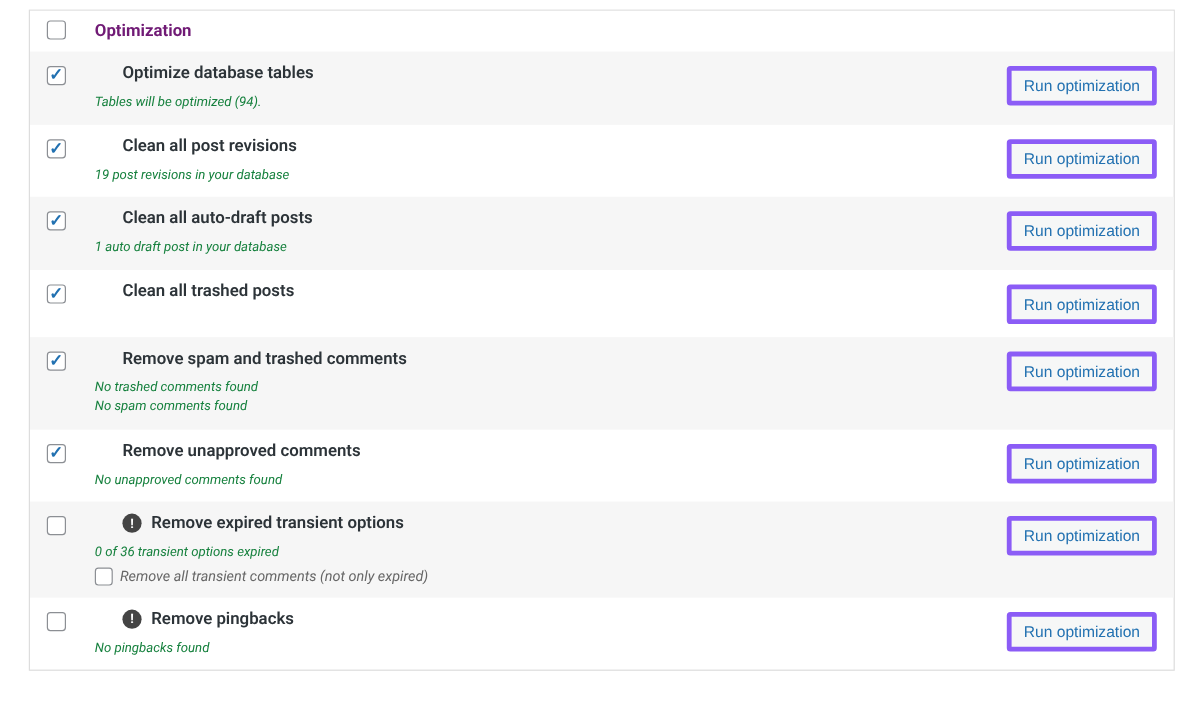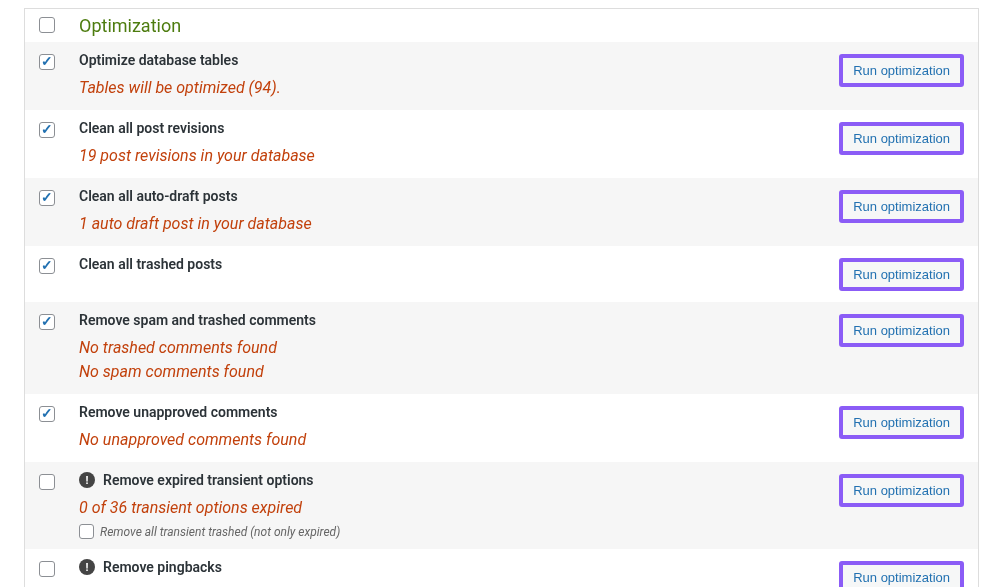--- a/index.html
+++ b/index.html
@@ -36,23 +36,23 @@
       flex: 1;
       padding-right: 16px;
     }
     .col-action {
       width: 140px;
       flex-shrink: 0;
       text-align: right;
       padding-top: 2px;
     }
     .header-label {
-      font-size: 18px;
-      color: #4d7c0f;
-      font-weight: 400;
+      font-size: 14px;
+      color: #701a75;
+      font-weight: 700;
     }
     input[type="checkbox"].main-check {
       width: 16px;
       height: 16px;
       border: 1px solid #8c8f94;
       border-radius: 3px;
       appearance: none;
       background: #fff;
       cursor: pointer;
       position: relative;
@@ -76,24 +76,25 @@
       cursor: pointer;
       vertical-align: middle;
     }
     .row-title {
       font-weight: 600;
       font-size: 14px;
       color: #2c3338;
       margin-bottom: 8px;
       display: flex;
       gap: 8px;
+      margin-left: 23px;
     }
     .row-detail {
-      color: #c2410c;
-      font-size: 16px;
+      color: #15803d;
+      font-size: 11px;
       font-style: italic;
       line-height: 1.5;
     }
     .sub-option {
       color: #666;
       font-size: 12px;
       font-style: italic;
       margin-top: 4px;
       display: flex;
       align-items: center;
@@ -234,21 +235,21 @@
       <input type="checkbox" class="main-check" style="">
     </div>
     <div class="col-content">
       <div class="row-title">
         <span class="warn-icon">!</span>
         <span>Remove expired transient options</span>
       </div>
       <div class="row-detail">0 of 36 transient options expired</div>
       <div class="sub-option">
         <input type="checkbox" class="sub-check" style="">
-        <span>Remove all transient trashed (not only expired)</span>
+        <span>Remove all transient comments (not only expired)</span>
       </div>
     </div>
     <div class="col-action">
       <button class="btn-run">Run optimization</button>
     </div>
   </div>
 
   <div class="row">
     <div class="col-check">
       <input type="checkbox" class="main-check" style="">

